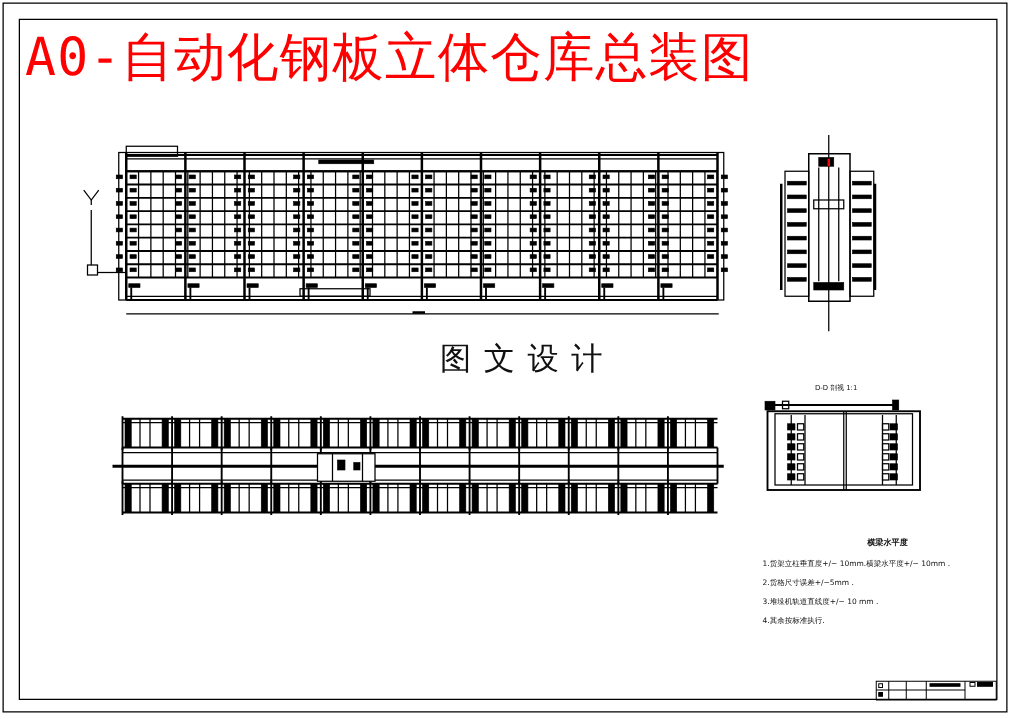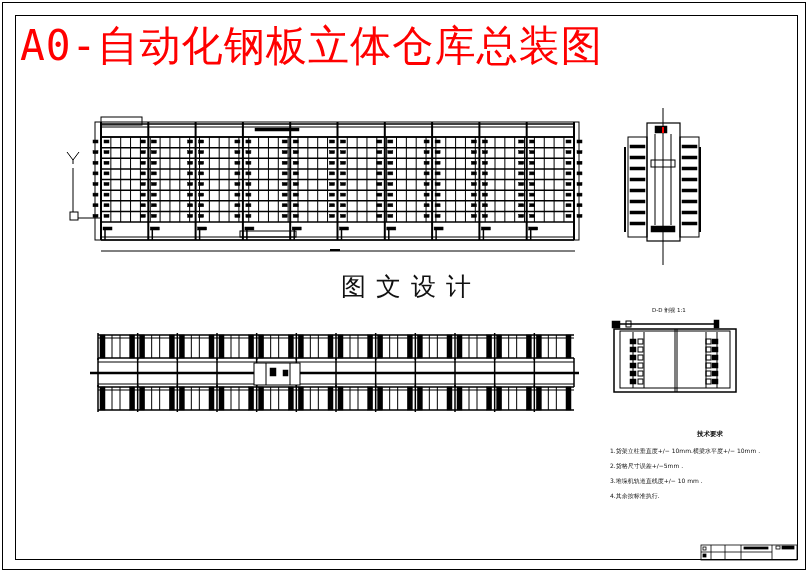--- a/index.html
+++ b/index.html
@@ -1,21 +1,21 @@
 <!DOCTYPE html>
 <html><head>
 <meta charset="utf-8">
 <style>
   html, body { margin: 0; padding: 0; background: #fff; }
   body { width: 810px; height: 575px; position: relative; overflow: hidden; font-family: "DejaVu Sans", sans-serif; }
   .abs { position: absolute; }
   .outer-frame { left: 2px; top: 2px; width: 804px; height: 568px; border: 1.5px solid #000; box-sizing: border-box; }
   .inner-frame { left: 15px; top: 15px; width: 783px; height: 545px; border: 1.5px solid #000; box-sizing: border-box; }
   .title { left: 20px; top: 20px; color: #ff0000; font-size: 42px; line-height: 52px; font-family: "DejaVu Sans Mono", monospace; letter-spacing: 1px; white-space: nowrap; transform: scaleX(0.98); transform-origin: left top; }
-  .watermark { left: 341px; top: 270px; font-family: Liberation Serif, serif; font-size: 25px; letter-spacing: 10px; color: #111; white-space: nowrap; }
+  .watermark { left: 352px; top: 270px; font-family: Liberation Serif, serif; font-size: 25px; letter-spacing: 10px; color: #111; white-space: nowrap; }
   svg { position: absolute; left: 0; top: 0; }
   .notes { left: 610px; top: 430px; width: 180px; font-size: 6px; color: #111; }
   .notes .nh { text-align: center; font-weight: bold; margin-bottom: 8px; font-size: 6.5px; padding-left: 20px; }
   .notes .nl { margin-bottom: 6px; white-space: nowrap; }
   .section-label { left: 652px; top: 307px; font-size: 5.5px; color: #111; white-space: nowrap; }
 </style>
 </head>
 <body>
 
 <div class="abs outer-frame"></div>
@@ -542,18 +542,18 @@
     <rect x="776" y="546" width="4" height="3"></rect>
     <rect x="782" y="546" width="12" height="3" fill="#000"></rect>
   </g>
 </svg>
 
 <div class="abs watermark">图文设计</div>
 
 <div class="abs section-label">D-D 剖视 1:1</div>
 
 <div class="abs notes">
-  <div class="nh">技术要求</div>
+  <div class="nh">横梁水平度</div>
   <div class="nl">1.货架立柱垂直度+/− 10mm.横梁水平度+/− 10mm .</div>
   <div class="nl">2.货格尺寸误差+/−5mm .</div>
   <div class="nl">3.堆垛机轨道直线度+/− 10 mm .</div>
   <div class="nl">4.其余按标准执行.</div>
 </div>
 
 </body></html>

